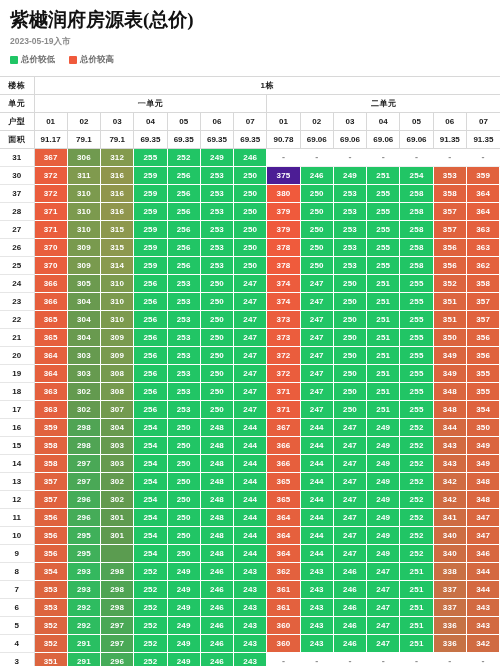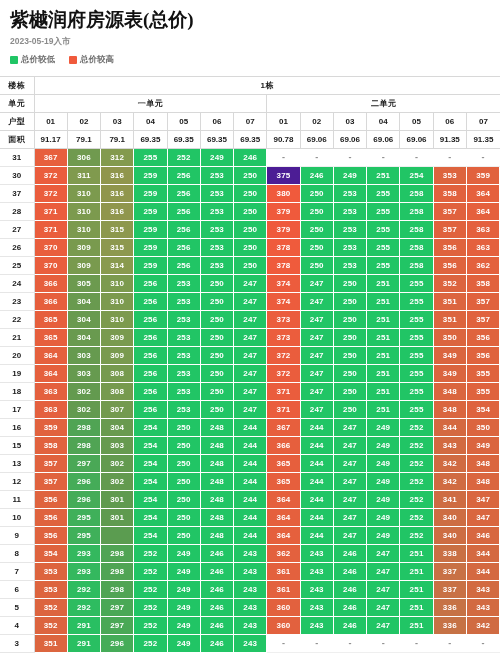--- a/index.html
+++ b/index.html
@@ -488,20 +488,37 @@
           <td class="cell" style="background: rgb(33, 197, 101);">244</td>
           <td class="cell" style="background: rgb(230, 95, 61);">366</td>
           <td class="cell" style="background: rgb(33, 197, 101);">244</td>
           <td class="cell" style="background: rgb(33, 197, 101);">247</td>
           <td class="cell" style="background: rgb(33, 197, 101);">249</td>
           <td class="cell" style="background: rgb(33, 197, 101);">252</td>
           <td class="cell" style="background: rgb(210, 106, 65);">343</td>
           <td class="cell" style="background: rgb(218, 101, 63);">349</td>
         </tr>
         <tr class="drow">
+          <td class="rowlabel">14</td>
+          <td class="cell" style="background: rgb(225, 98, 62);">358</td>
+          <td class="cell" style="background: rgb(74, 168, 86);">297</td>
+          <td class="cell" style="background: rgb(102, 154, 79);">303</td>
+          <td class="cell" style="background: rgb(33, 197, 101);">254</td>
+          <td class="cell" style="background: rgb(33, 197, 101);">250</td>
+          <td class="cell" style="background: rgb(33, 197, 101);">248</td>
+          <td class="cell" style="background: rgb(33, 197, 101);">244</td>
+          <td class="cell" style="background: rgb(230, 95, 61);">366</td>
+          <td class="cell" style="background: rgb(33, 197, 101);">244</td>
+          <td class="cell" style="background: rgb(33, 197, 101);">247</td>
+          <td class="cell" style="background: rgb(33, 197, 101);">249</td>
+          <td class="cell" style="background: rgb(33, 197, 101);">252</td>
+          <td class="cell" style="background: rgb(210, 106, 65);">343</td>
+          <td class="cell" style="background: rgb(218, 101, 63);">349</td>
+        </tr>
+        <tr class="drow">
           <td class="rowlabel">13</td>
           <td class="cell" style="background: rgb(224, 98, 62);">357</td>
           <td class="cell" style="background: rgb(74, 168, 86);">297</td>
           <td class="cell" style="background: rgb(99, 154, 79);">302</td>
           <td class="cell" style="background: rgb(33, 197, 101);">254</td>
           <td class="cell" style="background: rgb(33, 197, 101);">250</td>
           <td class="cell" style="background: rgb(33, 197, 101);">248</td>
           <td class="cell" style="background: rgb(33, 197, 101);">244</td>
           <td class="cell" style="background: rgb(230, 95, 61);">365</td>
           <td class="cell" style="background: rgb(33, 197, 101);">244</td>

